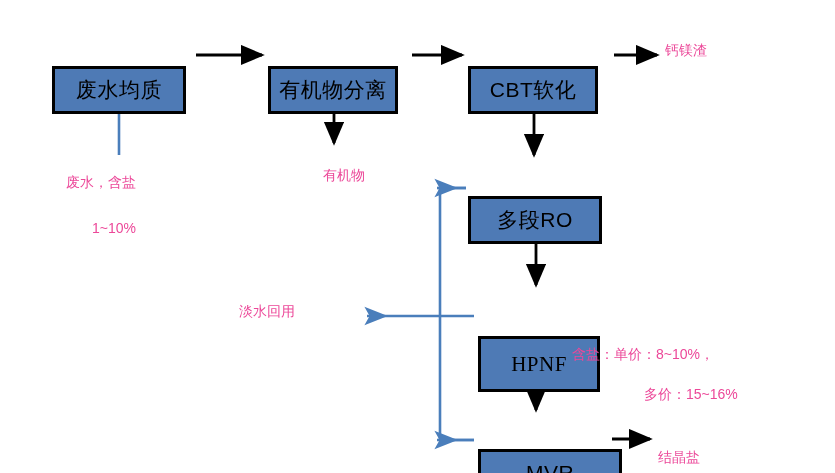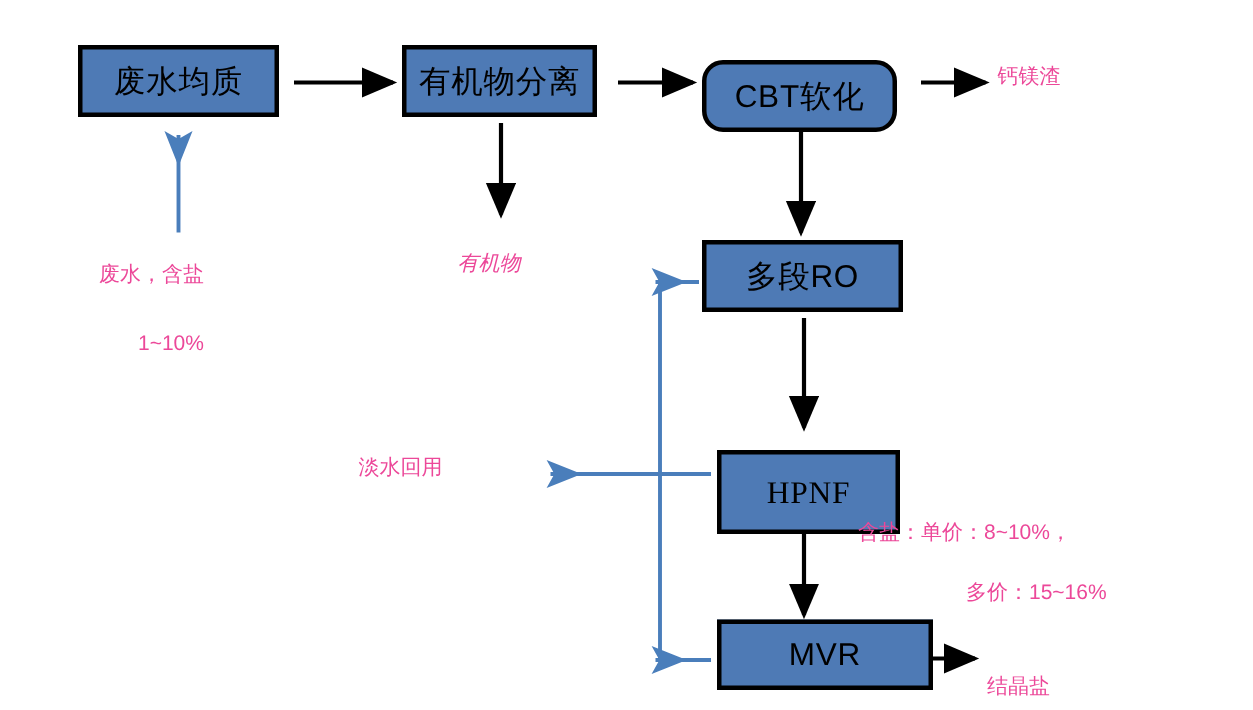--- a/index.html
+++ b/index.html
@@ -28,20 +28,21 @@
     background: #4e7ab5;
     border: 3px solid #000000;
     display: flex;
     align-items: center;
     justify-content: center;
     color: #000000;
     font-size: 21px;
     font-family: "Liberation Sans", "DejaVu Sans", sans-serif;
     letter-spacing: 0.5px;
     white-space: nowrap;
+    margin-top: 36px;
   }
   .label-text {
     position: absolute;
     color: #ec4899;
     font-size: 14px;
     font-family: "Liberation Sans", "DejaVu Sans", sans-serif;
     white-space: nowrap;
     line-height: 1.25;
   }
 </style>
@@ -86,39 +87,39 @@
   </svg>
 
   <div class="node-box" style="left:52px; top:30px; width:134px; height:48px;">
     <span>废水均质</span>
   </div>
 
   <div class="node-box" style="left:268px; top:30px; width:130px; height:48px;">
     <span>有机物分离</span>
   </div>
 
-  <div class="node-box" style="left:468px; top:40px; width:130px; height:48px;border-radius:14px;">
+  <div class="node-box" style="left:468px; top:30px; width:130px; height:48px;">
     <span>CBT软化</span>
   </div>
 
   <div class="node-box" style="left:468px; top:160px; width:134px; height:48px;">
     <span>多段RO</span>
   </div>
 
   <div class="node-box" style="left:478px; top:300px; width:122px; height:56px;font-family:Liberation Serif, serif;">
     <span>HPNF</span>
   </div>
 
   <div class="node-box" style="left:478px; top:413px; width:144px; height:47px;">
     <span>MVR</span>
   </div>
 
   <div class="label-text" style="left:665px; top:42px;">钙镁渣</div>
 
-  <div class="label-text" style="left:305px; top:167px;font-style:italic;">有机物</div>
+  <div class="label-text" style="left:323px; top:167px;">有机物</div>
 
   <div class="label-text" style="left:66px; top:174px;">废水，含盐</div>
 
   <div class="label-text" style="left:92px; top:220px;text-align:right;">1~10%</div>
 
   <div class="label-text" style="left:239px; top:303px;">淡水回用</div>
 
   <div class="label-text" style="left:572px; top:346px;">含盐：单价：8~10%，</div>
 
   <div class="label-text" style="left:644px; top:386px;">多价：15~16%</div>

